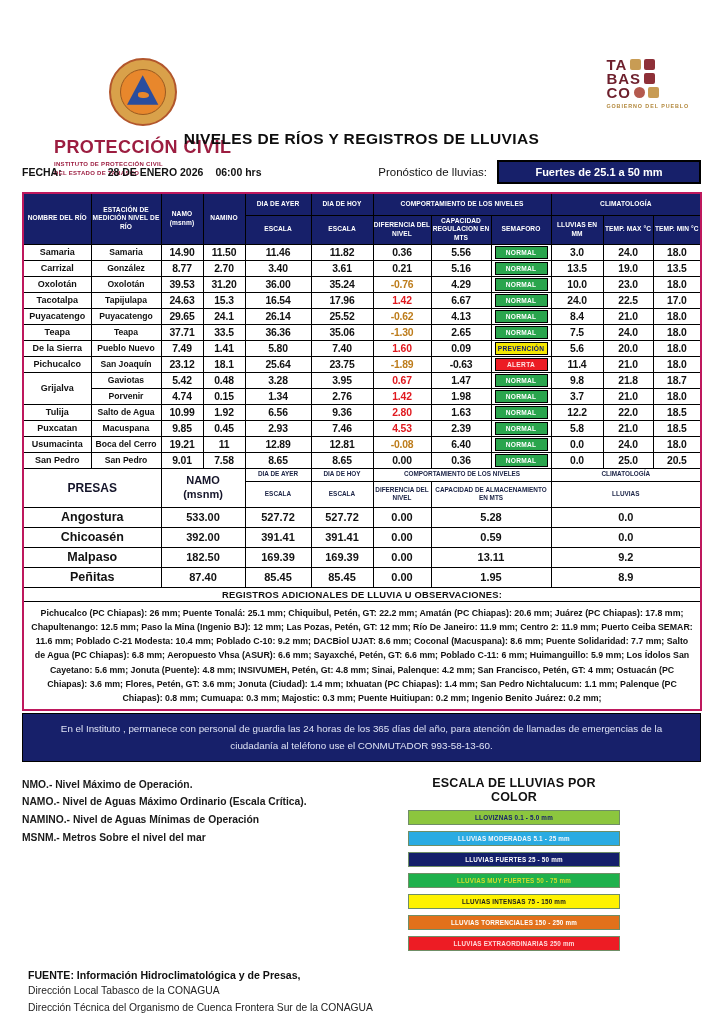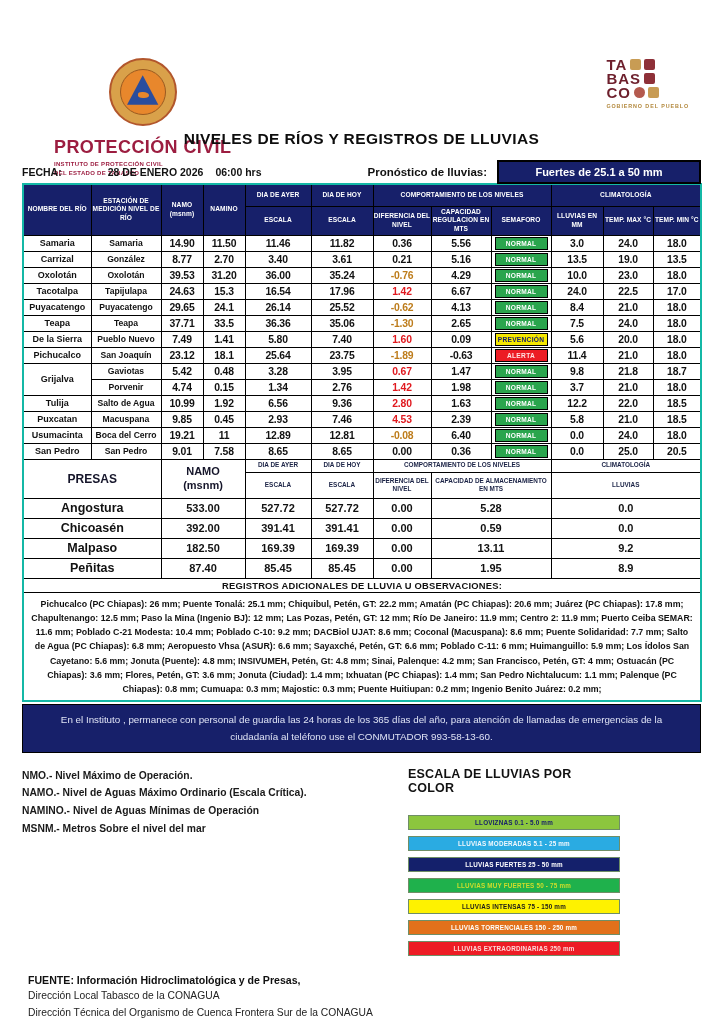--- a/index.html
+++ b/index.html
@@ -24,26 +24,26 @@
   .gl-tan{background:#c89c54;} .gl-maroon{background:#8e3038;} .gl-rose{background:#b45a4e;border-radius:50%;}
   .gov-tag{color:#b3893e;font-weight:bold;font-size:5.4px;letter-spacing:.9px;margin-top:4px;}
 
   .page-title{text-align:center;font-weight:bold;font-size:15.5px;letter-spacing:.4px;color:#0d0d0d;}
 
   
   .meta-row{display:flex;align-items:center;margin-top:13px;height:22px;}
   .meta-fecha-label{font-weight:bold;font-size:10.5px;}
   .meta-fecha-value{font-weight:bold;font-size:10.5px;margin-left:46px;}
   .meta-hora{font-weight:bold;font-size:10.5px;margin-left:12px;}
-  .meta-prono-label{font-weight:bold;font-size:11.5px;margin-left:auto;}
+  .meta-prono-label{font-weight:normal;font-size:11.5px;margin-left:auto;}
   .prono-box{width:200px;height:20px;background:#17206a;border:2px solid #000;color:#fff;font-weight:bold;
              font-size:11px;display:flex;align-items:center;justify-content:center;margin-left:10px;}
 
   
-  table.main{border-collapse:collapse;table-layout:fixed;width:679px;border:2px solid #14b8a6;}
+  table.main{border-collapse:collapse;table-layout:fixed;width:679px;margin-top:9px;border:2px solid #be185d;}
   table.main td{border:1px solid #000;padding:0;text-align:center;vertical-align:middle;overflow:hidden;}
   .th-navy{background:#17206a;color:#fff;font-weight:bold;font-size:6.6px;line-height:1.3;letter-spacing:.1px;}
   tr.h1{height:22px;} tr.h2{height:29px;}
   tr.r-row{height:16px;}
   .c-rio{font-weight:bold;font-size:9px;}
   .c-est{font-weight:bold;font-size:8.6px;}
   .c-num{font-weight:bold;font-size:10.4px;letter-spacing:-.2px;}
   .dif-red{color:#e0191f;} .dif-orange{color:#bd7c1b;} .dif-black{color:#111;}
   .c-sem{padding:0;}
   .sem-box{margin:1px 3px;height:11px;line-height:11px;font-weight:bold;font-size:6.6px;border:1px solid #000;letter-spacing:.3px;}
@@ -68,21 +68,21 @@
   
   .banner{margin-top:2px;background:#17206a;border:1px solid #000;color:#dfe3f5;text-align:center;
           font-size:9.8px;line-height:1.75;padding:6px 26px;}
 
   
   .bottom{display:flex;margin-top:14px;}
   .terms{width:358px;}
   .terms-title{font-weight:bold;font-size:10px;text-align:center;width:300px;margin-bottom:7px;letter-spacing:.2px;}
   .term-item{font-weight:bold;font-size:10.3px;line-height:1.72;color:#1a1a1a;}
   .scale{width:212px;margin-left:28px;}
-  .scale-title{font-weight:bold;font-size:12.5px;letter-spacing:.2px;margin-bottom:20px;}
+  .scale-title{font-weight:bold;font-size:12.5px;text-align:center;letter-spacing:.2px;margin-bottom:6px;}
   .scale-bar{height:13px;line-height:13px;border:1px solid #6f8e66;margin-bottom:6px;text-align:center;
              font-weight:bold;font-size:6.3px;letter-spacing:.2px;}
 
   
   .fuente{margin-top:10px;margin-left:6px;}
   .fuente-line1{font-weight:bold;font-size:10.6px;line-height:1.6;}
   .fuente-line{font-size:10.3px;line-height:1.6;color:#222;}
 </style>
 </head>
 <body>

